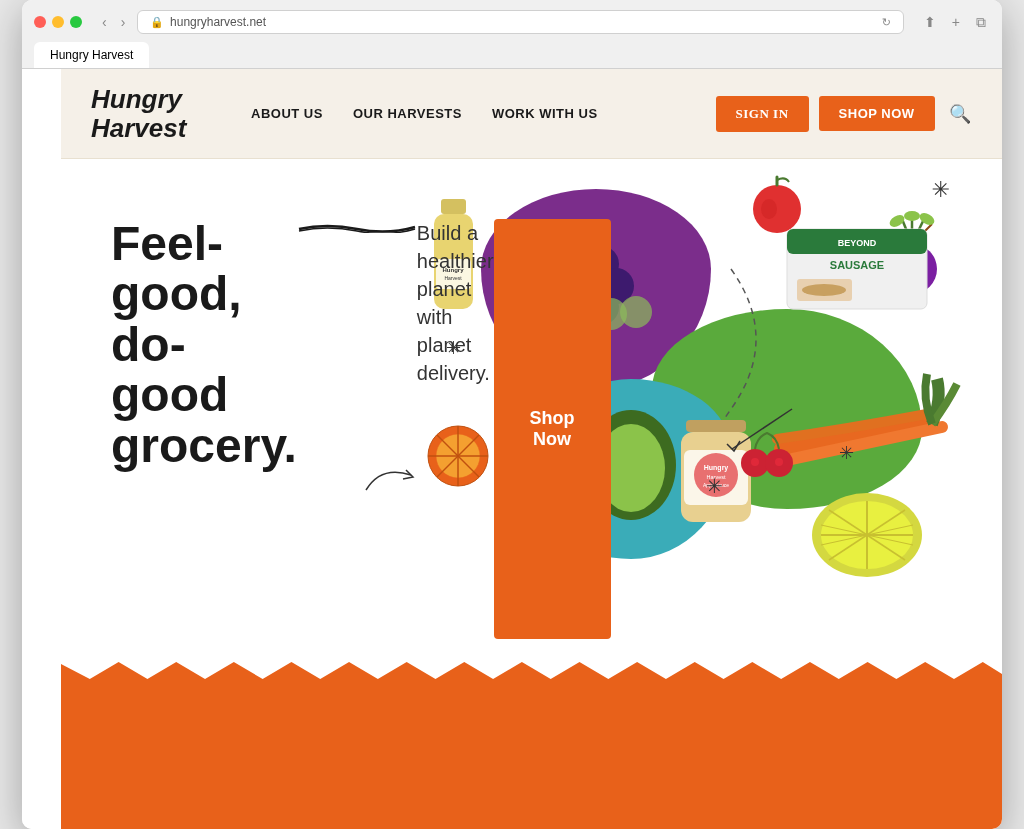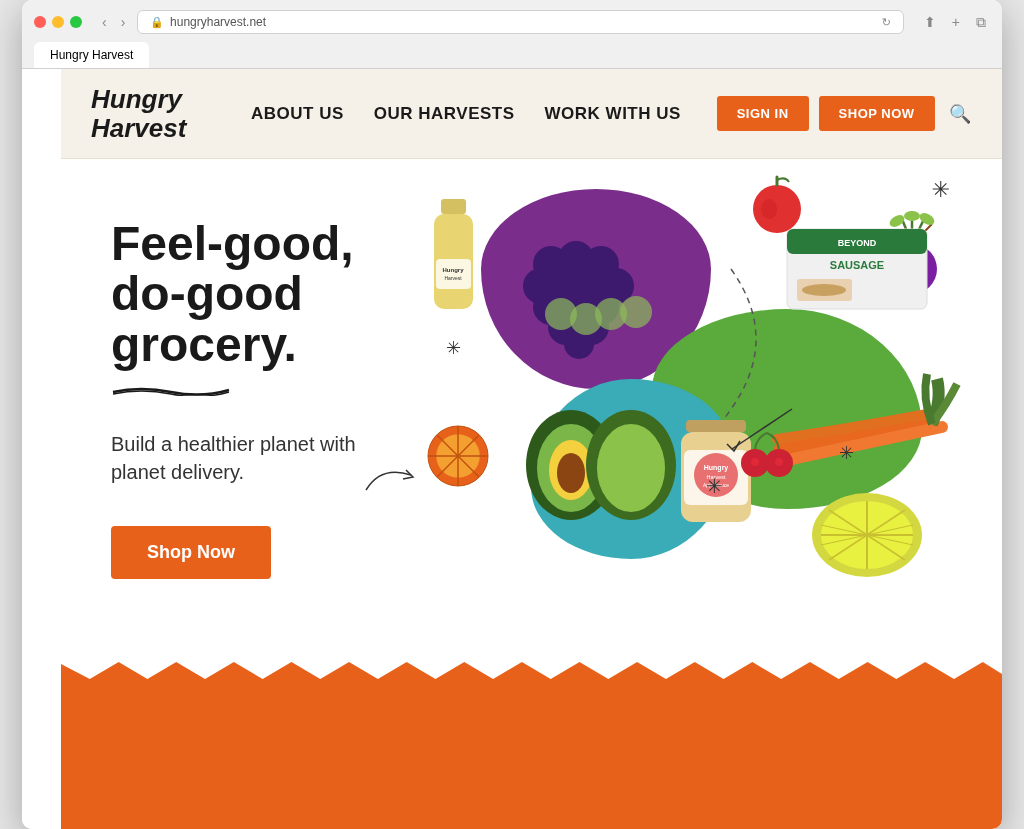--- a/index.html
+++ b/index.html
@@ -123,21 +123,21 @@
     }
 
     .nav-links {
       display: flex;
       align-items: center;
       gap: 30px;
       flex: 1;
     }
 
     .nav-link {
-      font-size: 17px;
+      font-size: 13px;
       font-weight: 700;
       color: #1a1a1a;
       text-transform: uppercase;
       letter-spacing: 0.5px;
       cursor: pointer;
       text-decoration: none;
     }
 
     .nav-actions {
       display: flex;
@@ -149,20 +149,21 @@
       background: #e8611a;
       color: white;
       border: none;
       padding: 10px 20px;
       font-weight: 700;
       font-size: 13px;
       letter-spacing: 0.5px;
       text-transform: uppercase;
       cursor: pointer;
       border-radius: 3px;
+      font-family: Liberation Serif, serif;
     }
 
     .btn-shopnow {
       background: #e8611a;
       color: white;
       border: none;
       padding: 10px 20px;
       font-weight: 700;
       font-size: 13px;
       letter-spacing: 0.5px;
@@ -187,21 +188,21 @@
       position: relative;
       overflow: hidden;
       display: flex;
       align-items: stretch;
     }
 
     .hero-left {
       width: 340px;
       padding: 60px 40px 40px 50px;
       display: flex;
-      flex-direction: column;
+      flex-direction: row;
       justify-content: flex-start;
       position: relative;
       z-index: 10;
     }
 
     .hero-headline {
       font-size: 48px;
       font-weight: 900;
       color: #1a1a1a;
       line-height: 1.05;

